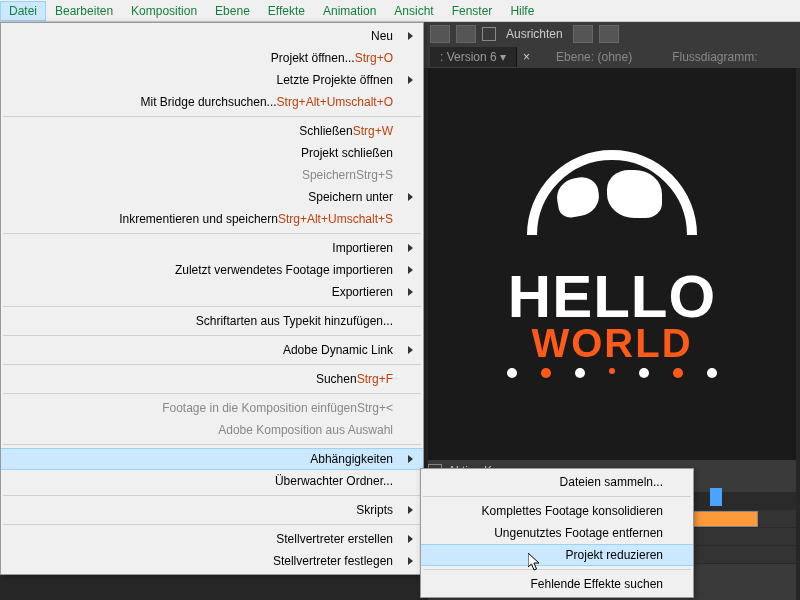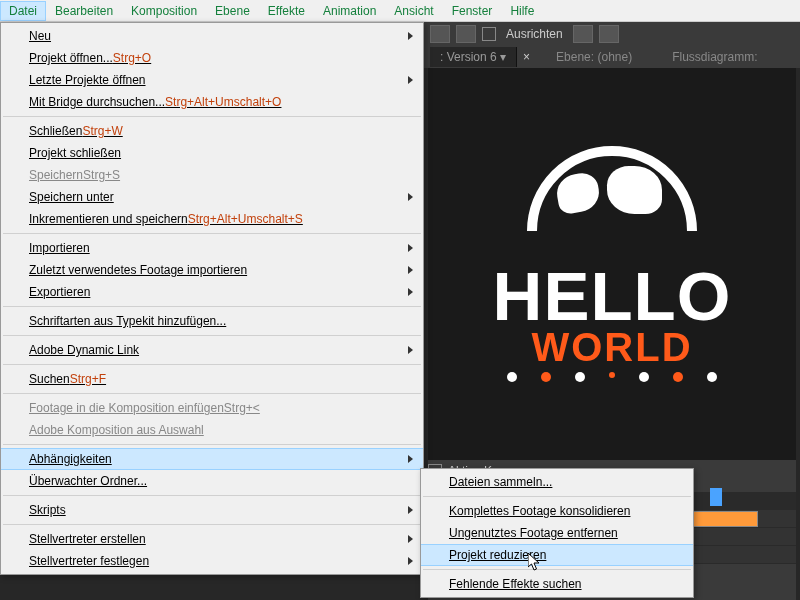--- a/index.html
+++ b/index.html
@@ -22,21 +22,21 @@
   .panel-row .close { color: #ccc; padding: 0 6px; }
   
   
   .comp-viewer { position: absolute; top: 68px; left: 428px; right: 4px; bottom: 140px; background: #1a1a1a; display: flex; align-items: center; justify-content: center; overflow: hidden; }
   .helloworld { position: relative; width: 320px; height: 320px; display: flex; flex-direction: column; align-items: center; justify-content: center; }
   .globe { width: 170px; height: 170px; position: relative; margin-bottom: -50px; }
   .globe-circle { width: 170px; height: 170px; border: 10px solid #fff; border-radius: 50%; position: absolute; clip-path: polygon(0 0, 100% 0, 100% 50%, 0 50%); }
   .globe-land { position: absolute; background: #fff; }
   .land1 { top: 28px; left: 30px; width: 42px; height: 38px; border-radius: 50% 40% 50% 30%; transform: rotate(-10deg); }
   .land2 { top: 20px; left: 80px; width: 55px; height: 48px; border-radius: 40% 50% 30% 50%; }
-  .hello { font-size: 69px; font-weight: 900; color: #fff; letter-spacing: 1px; line-height: .9; font-family: Arial Black, sans-serif; }
+  .hello { font-size: 60px; font-weight: 900; color: #fff; letter-spacing: 1px; line-height: .9; font-family: Arial Black, sans-serif; }
   .world { font-size: 40px; font-weight: 900; color: #ff5a1a; letter-spacing: 2px; line-height: .95; font-family: Arial Black, sans-serif; }
   .dots { display: flex; gap: 24px; margin-top: 6px; }
   .dot { width: 10px; height: 10px; border-radius: 50%; }
   .dot.w { background: #fff; }
   .dot.o { background: #ff5a1a; }
   .dot.sml { width: 6px; height: 6px; }
   
   
   .viewer-footer { position: absolute; left: 428px; right: 4px; bottom: 118px; height: 22px; background: #3a3a3a; display: flex; align-items: center; color: #ccc; padding-right: 8px; gap: 6px; }
   .viewer-footer .chk { width: 14px; height: 14px; border: 1px solid #888; }
@@ -45,21 +45,21 @@
   .timeline-layers { position: absolute; top: 28px; left: 0; right: 0; }
   .tl-row { height: 18px; display: flex; align-items: center; padding: 0 8px; gap: 4px; background: #333; border-bottom: 1px solid #2a2a2a; }
   .tl-row .eye { width: 14px; height: 14px; background: #555; border-radius: 2px; }
   .tl-bar { position: absolute; height: 16px; background: #a8a8a8; border: 1px solid #888; }
   .tl-bar.orange { background: #ff9a3a; }
   .tl-ruler { position: absolute; top: 10px; left: 200px; right: 0; height: 18px; background: #2a2a2a; }
   .tl-play { position: absolute; top: 6px; left: 282px; width: 12px; height: 18px; background: #4aa3ff; }
   
   
   .dropdown { position: absolute; top: 22px; left: 0; width: 424px; background: #f0f0f0; border: 1px solid #999; box-shadow: 2px 2px 6px rgba(0,0,0,.3); padding: 2px 0; }
-  .menu-item { display: flex; align-items: center; justify-content: flex-start; padding: 4px 30px 4px 28px; color: #000; cursor: default; position: relative; text-decoration: underline; }
+  .menu-item { display: flex; align-items: center; justify-content: flex-end; padding: 4px 30px 4px 28px; color: #000; cursor: default; position: relative; }
   .menu-item.disabled { color: #888; }
   .menu-item.hover { background: #cce8ff; border-top: 1px solid #99d1ff; border-bottom: 1px solid #99d1ff; padding-top: 3px; padding-bottom: 3px; }
   .menu-sep { height: 1px; background: #d0d0d0; margin: 3px 2px; }
   .menu-item .shortcut { color: #c2410c; font-size: 12px; }
   .menu-item.disabled .shortcut { color: #888; }
   .menu-item .arrow { position: absolute; right: 10px; top: 50%; transform: translateY(-50%); width: 0; height: 0; border-top: 4px solid transparent; border-bottom: 4px solid transparent; border-left: 5px solid #333; }
   
   
   .submenu { position: absolute; top: 468px; left: 420px; width: 274px; background: #f0f0f0; border: 1px solid #999; box-shadow: 2px 2px 6px rgba(0,0,0,.3); padding: 2px 0; z-index: 20; }
   

